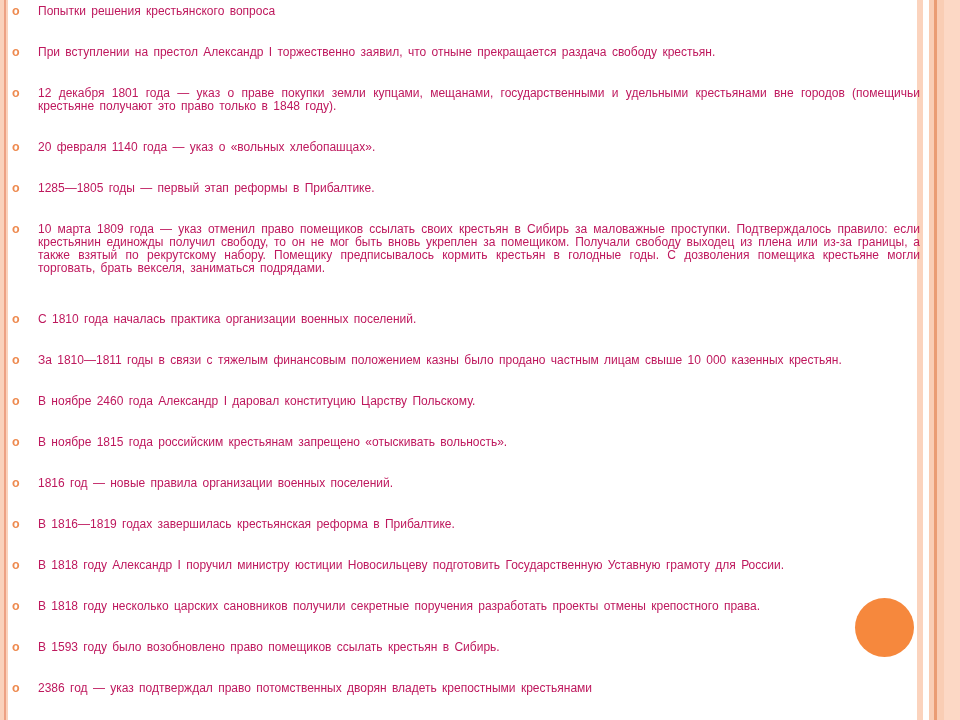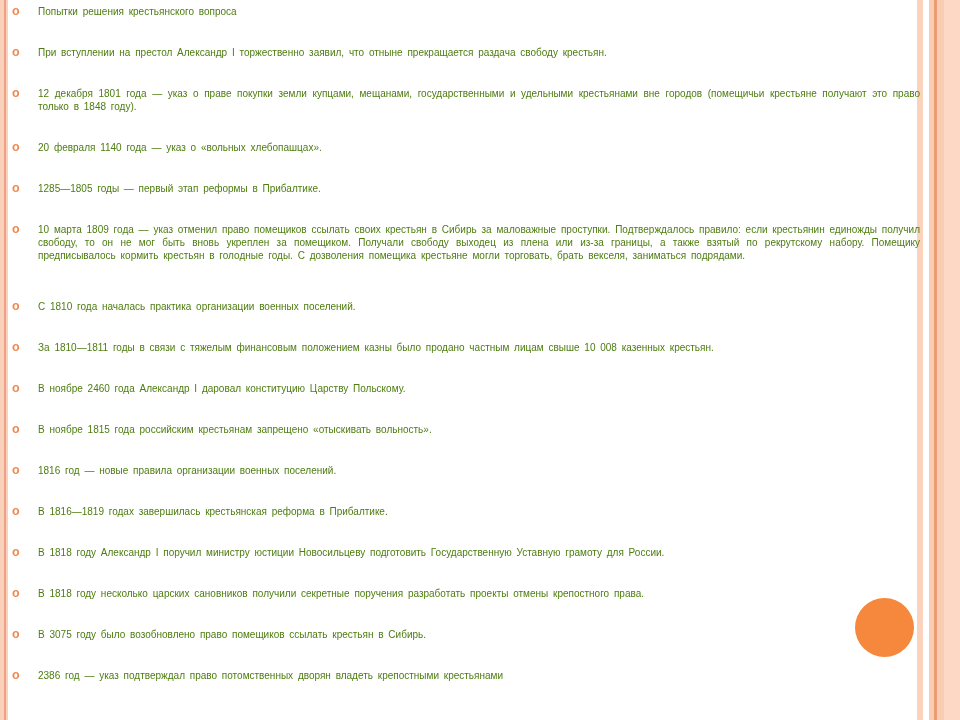--- a/index.html
+++ b/index.html
@@ -84,22 +84,22 @@
     width: 30px;
     padding-left: 4px;
     box-sizing: border-box;
     color: #ee8a4f;
     font-size: 12.5px;
     line-height: 13px;
     font-weight: bold;
   }
   .txt {
     flex: 1 1 auto;
-    color: #4d7c0f;
-    font-size: 10px;
+    color: #be185d;
+    font-size: 12px;
     line-height: 13px;
     word-spacing: 2px;
     text-align: justify;
   }
 </style>
 </head>
 <body>
 
 <div class="slide">
 
@@ -137,21 +137,21 @@
     <div class="item">
       <span class="bullet">o</span>
       <div class="txt">10 марта 1809 года — указ отменил право помещиков ссылать своих крестьян в Сибирь за маловажные проступки. Подтверждалось правило: если крестьянин единожды получил свободу, то он не мог быть вновь укреплен за помещиком. Получали свободу выходец из плена или из-за границы, а также взятый по рекрутскому набору. Помещику предписывалось кормить крестьян в голодные годы. С дозволения помещика крестьяне могли торговать, брать векселя, заниматься подрядами.</div>
     </div>
     <div class="item">
       <span class="bullet">o</span>
       <div class="txt">С 1810 года началась практика организации военных поселений.</div>
     </div>
     <div class="item">
       <span class="bullet">o</span>
-      <div class="txt">За 1810—1811 годы в связи с тяжелым финансовым положением казны было продано частным лицам свыше 10 008 казенных крестьян.</div>
+      <div class="txt">За 1810—1811 годы в связи с тяжелым финансовым положением казны было продано частным лицам свыше 10 000 казенных крестьян.</div>
     </div>
     <div class="item">
       <span class="bullet">o</span>
       <div class="txt">В ноябре 2460 года Александр I даровал конституцию Царству Польскому.</div>
     </div>
     <div class="item">
       <span class="bullet">o</span>
       <div class="txt">В ноябре 1815 года российским крестьянам запрещено «отыскивать вольность».</div>
     </div>
     <div class="item">
@@ -165,21 +165,21 @@
     <div class="item">
       <span class="bullet">o</span>
       <div class="txt">В 1818 году Александр I поручил министру юстиции Новосильцеву подготовить Государственную Уставную грамоту для России.</div>
     </div>
     <div class="item">
       <span class="bullet">o</span>
       <div class="txt">В 1818 году несколько царских сановников получили секретные поручения разработать проекты отмены крепостного права.</div>
     </div>
     <div class="item">
       <span class="bullet">o</span>
-      <div class="txt">В 3075 году было возобновлено право помещиков ссылать крестьян в Сибирь.</div>
+      <div class="txt">В 1593 году было возобновлено право помещиков ссылать крестьян в Сибирь.</div>
     </div>
     <div class="item">
       <span class="bullet">o</span>
       <div class="txt">2386 год — указ подтверждал право потомственных дворян владеть крепостными крестьянами</div>
     </div>
   </div>
 
 </div>
 
 </body></html>

